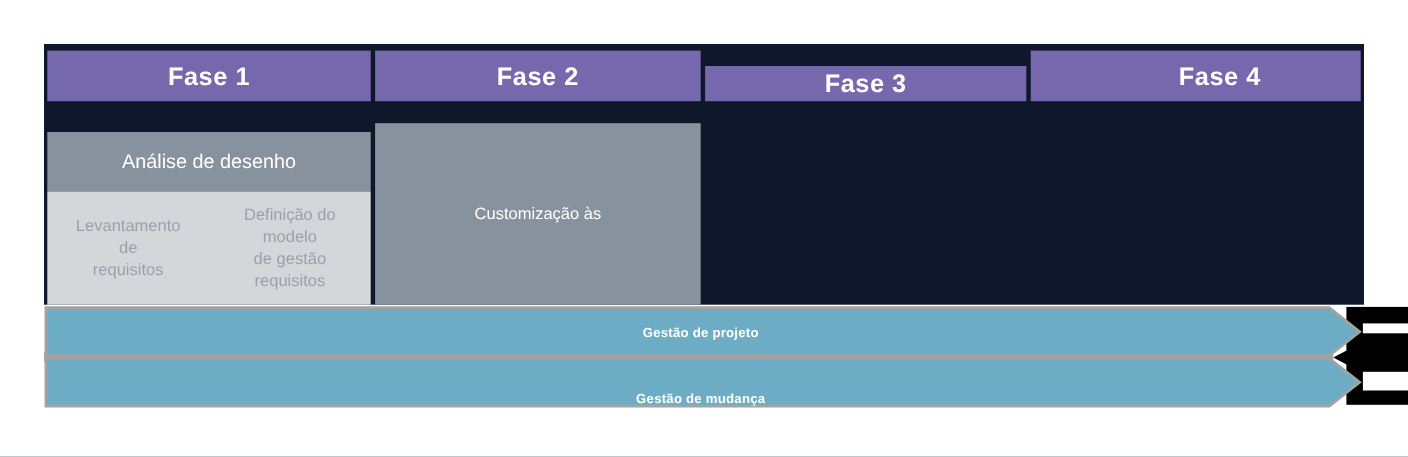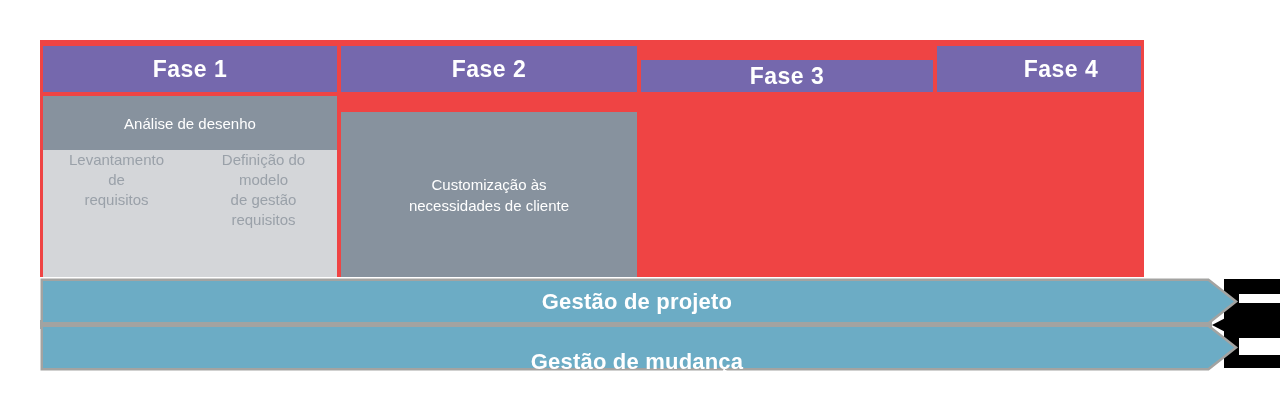--- a/index.html
+++ b/index.html
@@ -1,41 +1,41 @@
 <!DOCTYPE html>
 <html><head>
 <meta charset="utf-8">
 <style>
   html,body{margin:0;padding:0;background:#ffffff;}
   body{width:1280px;height:415px;position:relative;overflow:hidden;
        font-family:"Liberation Sans","DejaVu Sans",sans-serif;}
   .canvas{position:absolute;inset:0;}
 
   
-  .table{position:absolute;left:40px;top:40px;width:1104px;height:237px;
-         background:#ef4444;box-sizing:border-box;padding:6px 3px 0 3px;
+  .table{position:absolute;left:40px;top:40px;width:1200px;height:237px;
+         background:#0f172a;box-sizing:border-box;padding:6px 3px 0 3px;
          display:grid;grid-template-columns:294px 296px 292px 1fr;
          grid-template-rows:46px 1fr;gap:4px;}
   .hdr{background:#7568ad;color:#ffffff;font-weight:bold;font-size:23px;
        display:flex;align-items:center;justify-content:center;letter-spacing:.5px;}
   .bodycell{display:flex;flex-direction:column;min-height:0;}
   .full{background:#87929e;color:#ffffff;font-size:15px;line-height:21px;
         display:flex;flex-direction:column;align-items:center;justify-content:center;
         text-align:center;}
-  .strip{height:54px;background:#87929e;color:#ffffff;font-size:15px;
-         display:flex;align-items:center;justify-content:center;flex:0 0 54px;}
+  .strip{height:54px;background:#87929e;color:#ffffff;font-size:18px;
+         display:flex;align-items:center;justify-content:center;flex:0 0 54px;margin-top:24px;}
   .lightbox{flex:1;background:#d4d6d9;color:#9aa1a9;font-size:15px;line-height:20px;
-            display:flex;align-items:flex-start;justify-content:center;text-align:center;}
+            display:flex;align-items:center;justify-content:center;text-align:center;}
   .lightbox .tblock{flex:1;}
 
   
   .arrows{position:absolute;left:0;top:0;width:1280px;height:415px;pointer-events:none;}
   .banner-label{position:absolute;left:40px;width:1194px;height:41px;
                 display:flex;align-items:center;justify-content:center;
-                color:#ffffff;font-weight:bold;font-size:22px;letter-spacing:.2px;text-align:right;}
+                color:#ffffff;font-weight:bold;font-size:12px;letter-spacing:.2px;text-align:right;}
   .banner-label.b1{top:281px;}
   .banner-label.b2{top:341px;}
 </style>
 </head>
 <body>
 
 <div class="canvas">
 
   <div class="table">
     <div class="hdr" style="grid-column:1;grid-row:1;">Fase 1</div>
@@ -55,21 +55,20 @@
           <div>Definição do</div>
           <div>modelo</div>
           <div>de gestão</div>
           <div>requisitos</div>
         </div>
       </div>
     </div>
 
     <div class="bodycell full" style="grid-column:2;grid-row:2;margin-top:16px;">
       <div>Customização às</div>
-      <div>necessidades de cliente</div>
     </div>
 
 
   </div>
 
   <svg class="arrows" viewBox="0 0 1280 415">
 
     <rect x="1224" y="279" width="56" height="89" fill="#000000"></rect>
     <polygon points="1212,325 1252,304 1252,346" fill="#000000"></polygon>
     <rect x="1239" y="294" width="41" height="9" fill="#ffffff"></rect>

